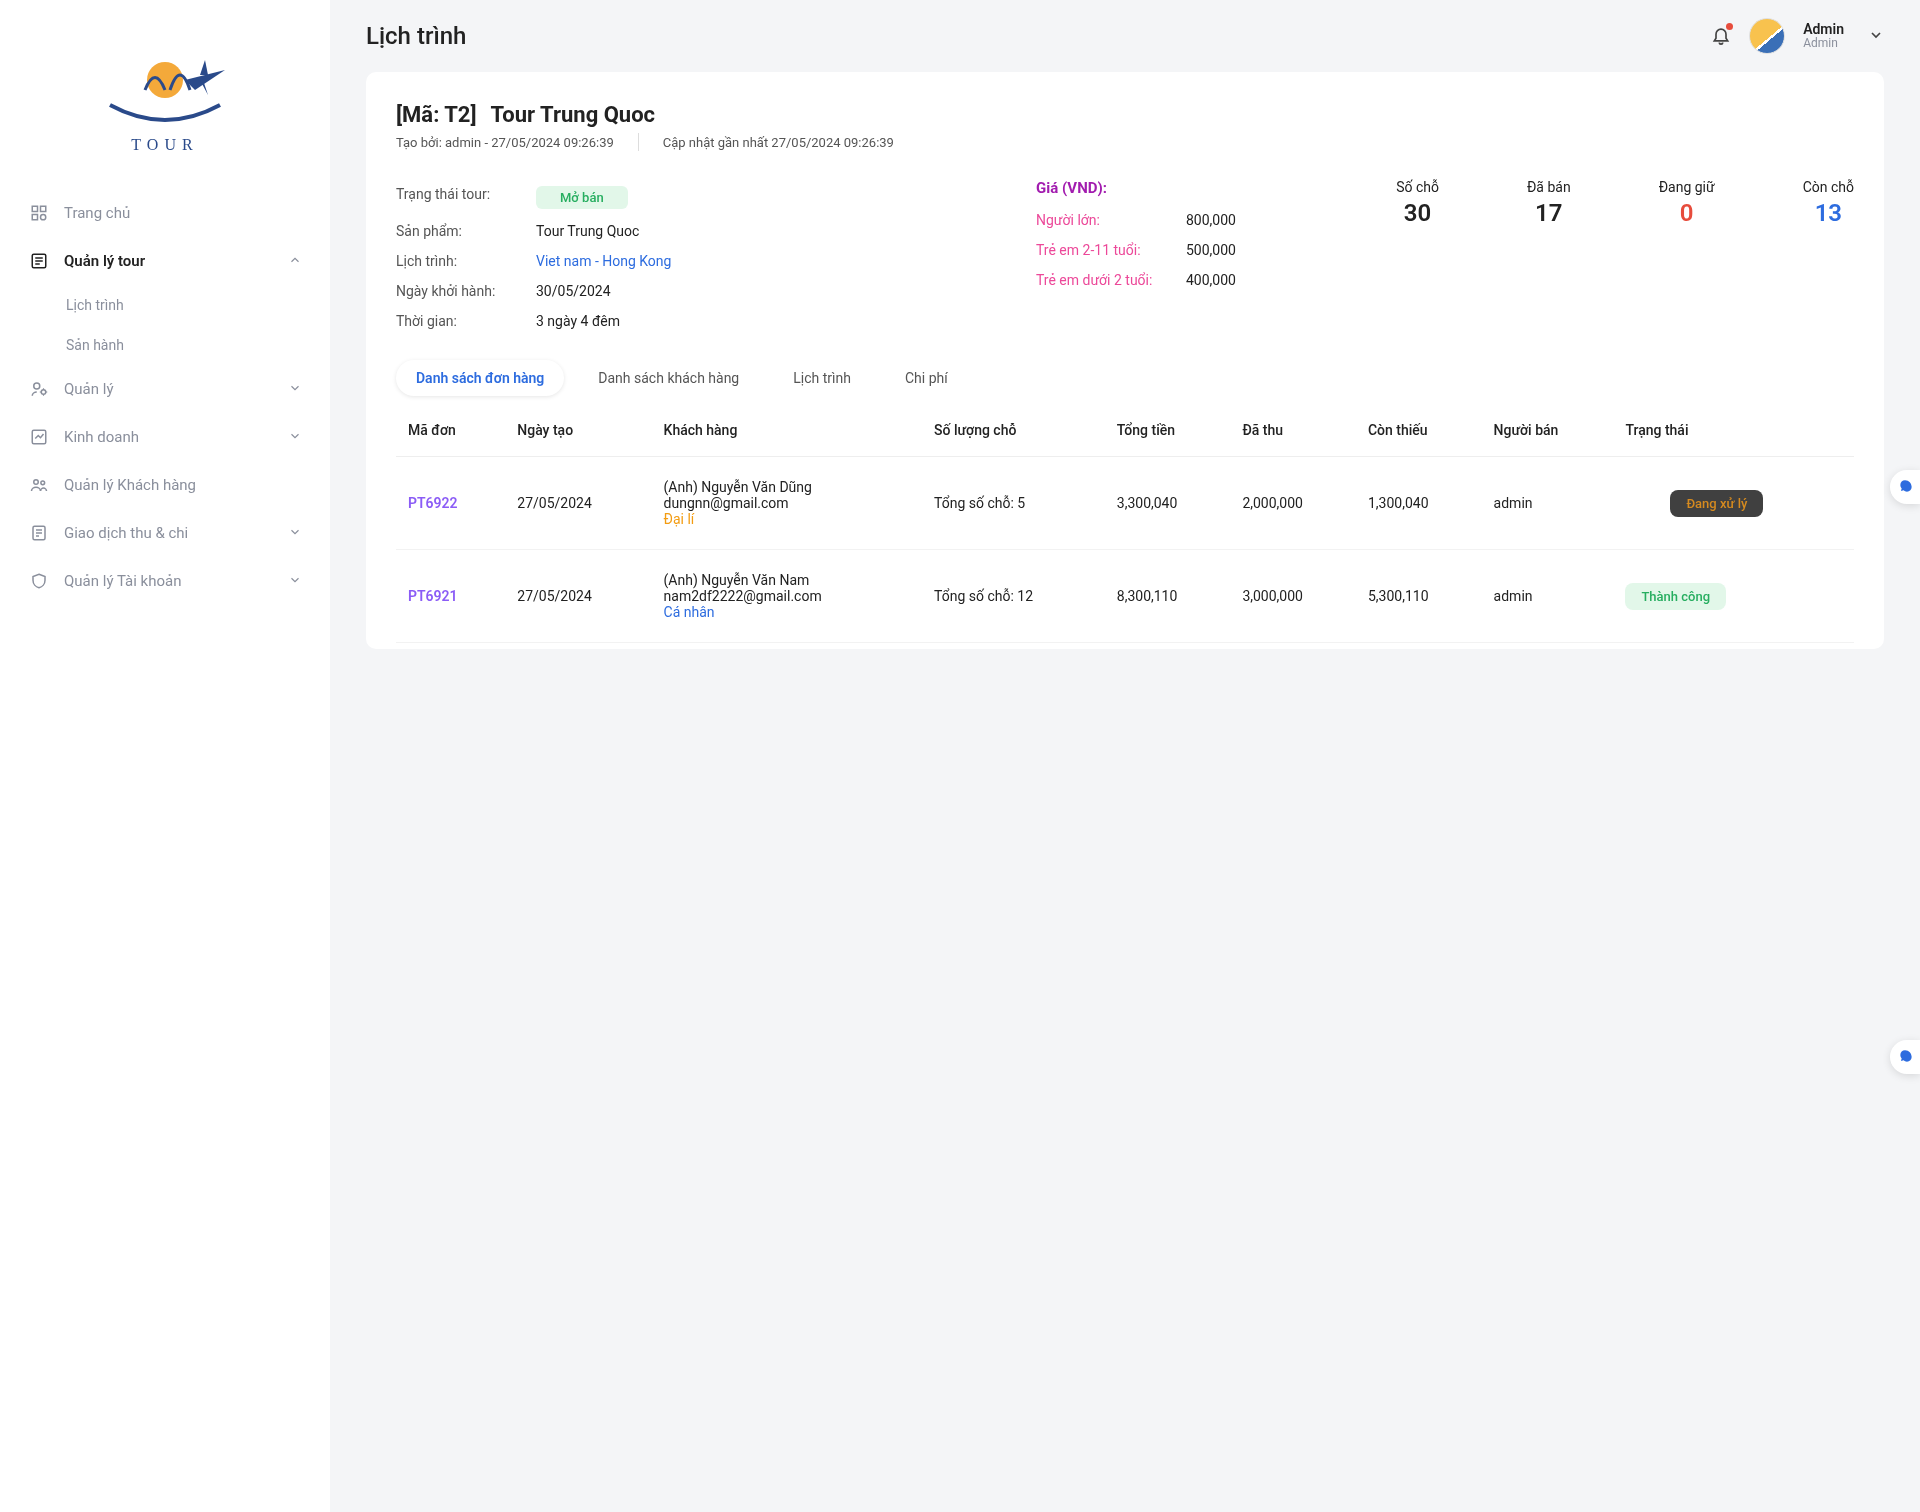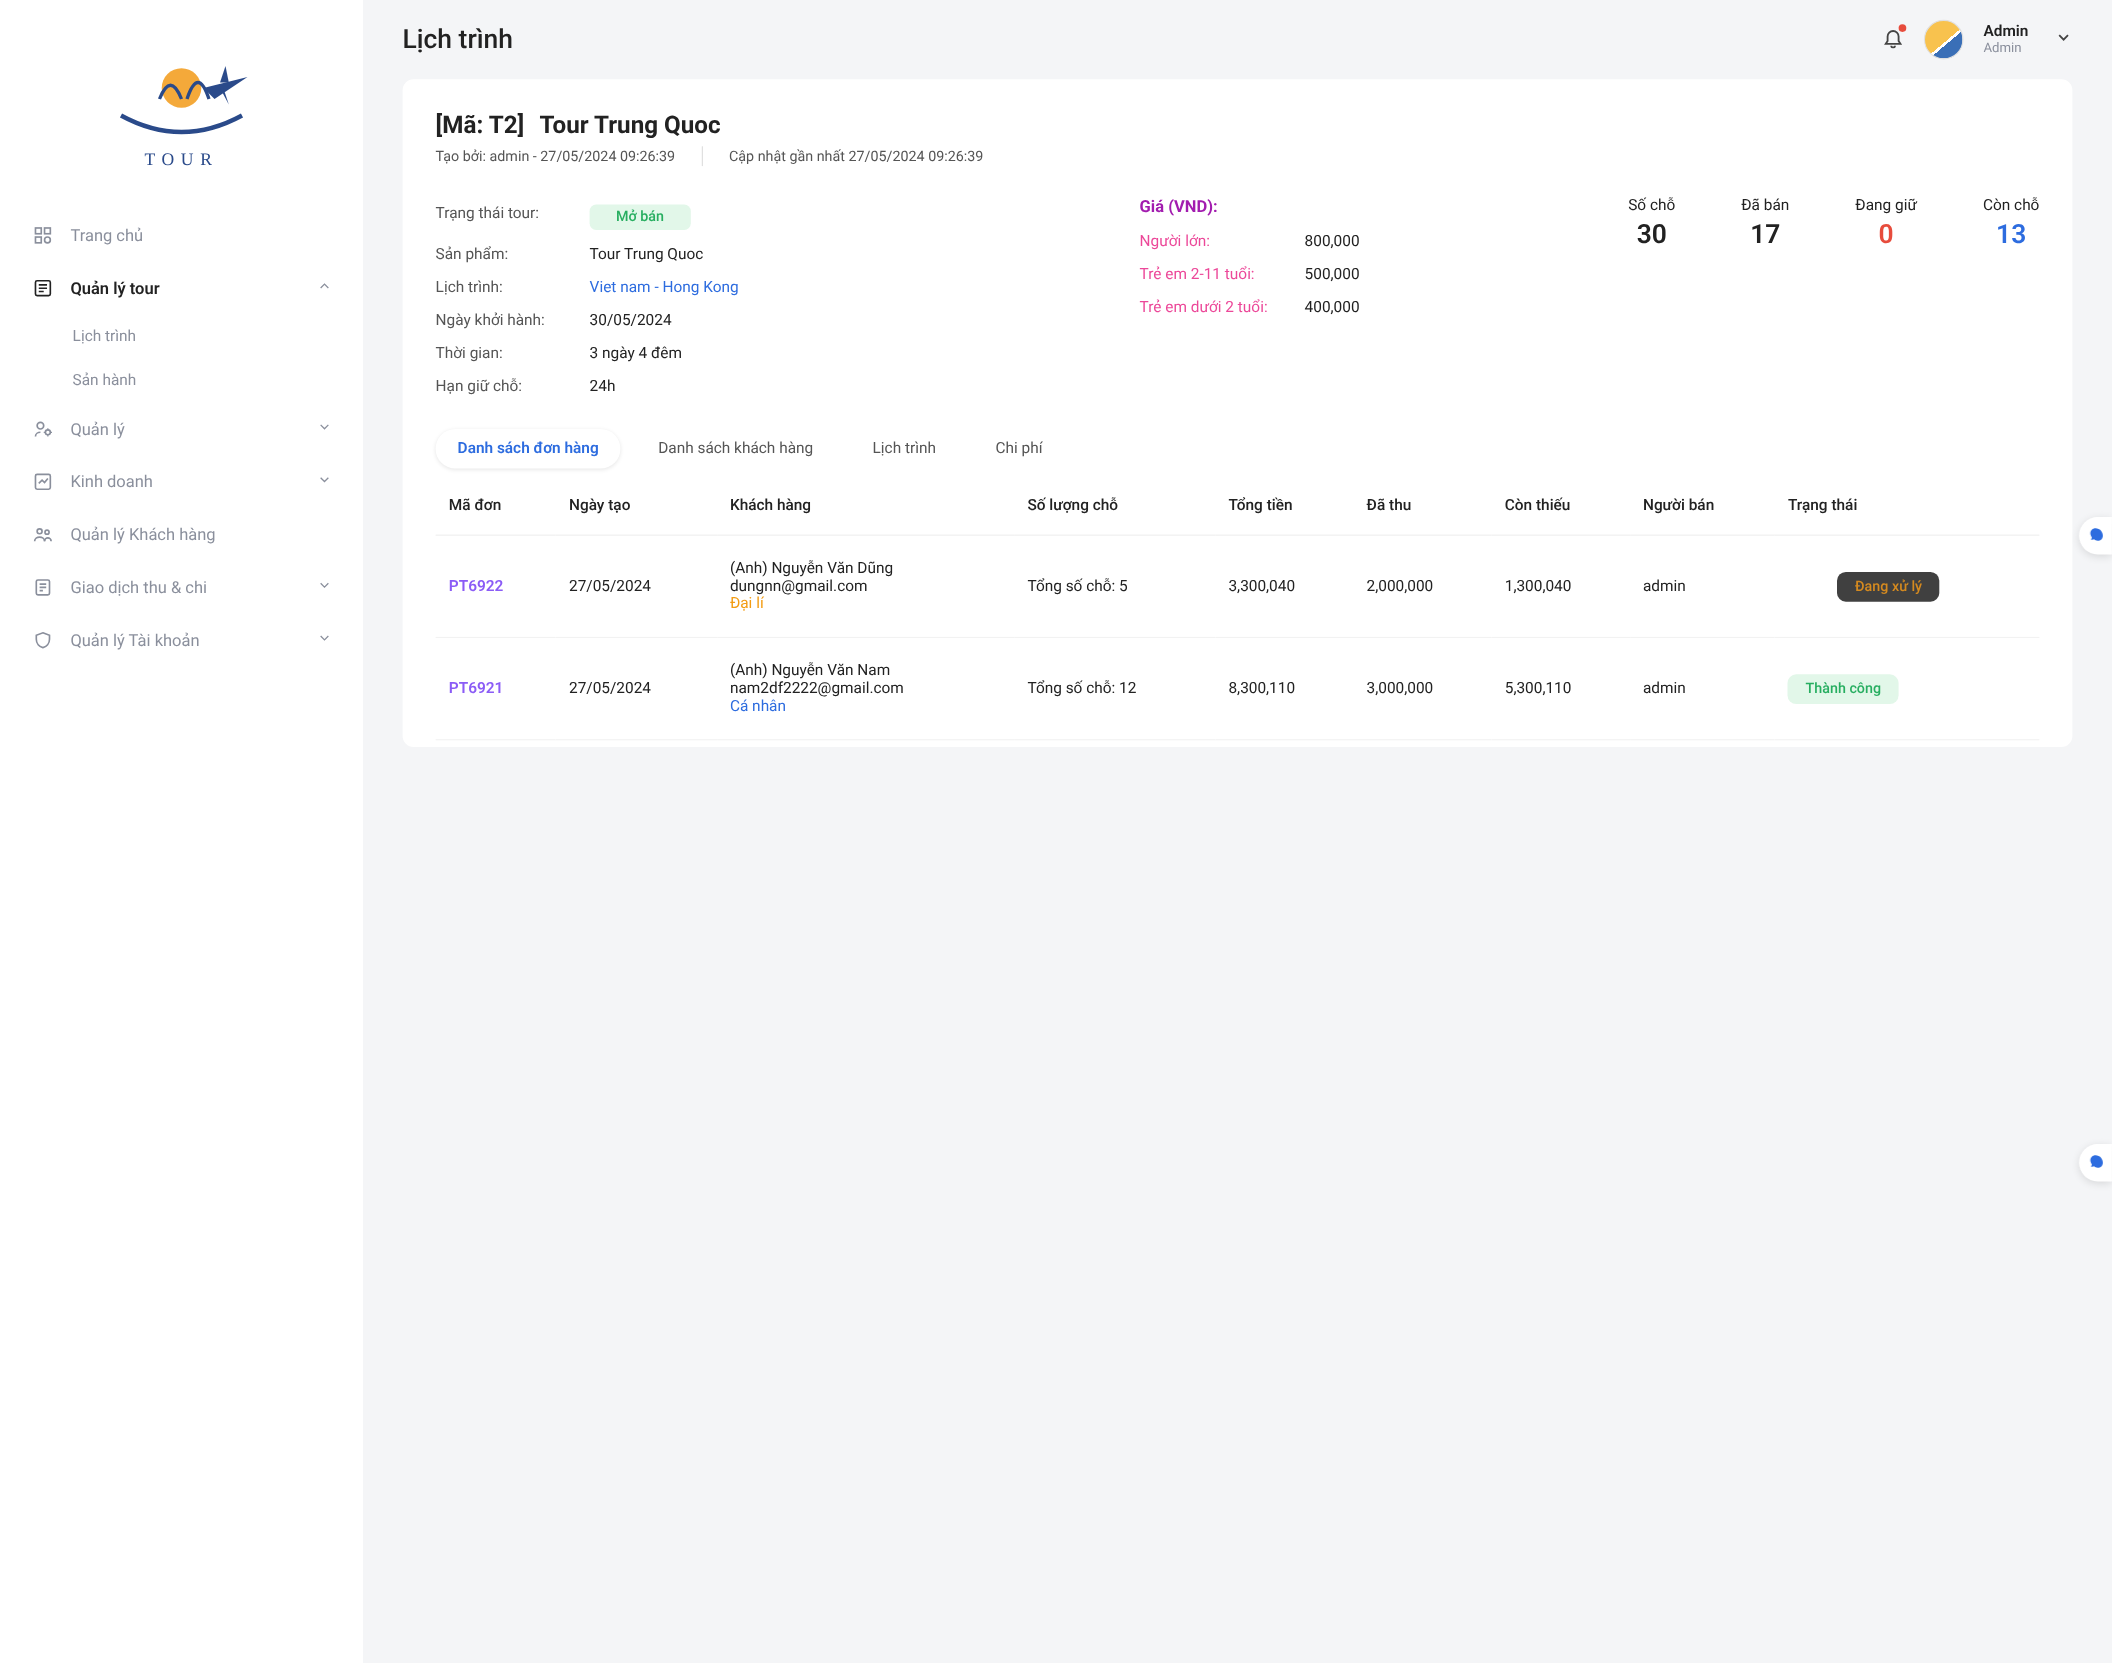--- a/index.html
+++ b/index.html
@@ -106,21 +106,21 @@
   color:#27ae60;
   padding:4px 24px;
   border-radius:6px;
   font-size:13px;
   font-weight:500;
 }
 .price-head { font-weight:700; color:#a21caf; padding-bottom:8px; font-size:15px; }
 .price-row { display:flex; padding:7px 0; font-size:14px; }
 .price-label { width:150px; color:#ec4899; }
 .price-val { color:#222; }
-.stats { margin-left:auto; display:flex; gap:60px; text-align:center; }
+.stats { margin-left:auto; display:flex; gap:88px; text-align:center; }
 .stat-label { font-size:14px; color:#222; margin-bottom:4px; }
 .stat-val { font-size:24px; font-weight:600; }
 .stat-val.black { color:#222; }
 .stat-val.red { color:#e74c3c; }
 .stat-val.blue { color:#2d6cdf; }
 .tabs { display:flex; gap:14px; margin:24px 0 8px; }
 .tab {
   padding:10px 20px;
   border-radius:20px;
   font-size:14px;
@@ -355,24 +355,20 @@
               <span class="info-label">Lịch trình:</span>
               <span class="info-val link">Viet nam - Hong Kong</span>
             </div>
             <div class="info-row">
               <span class="info-label">Ngày khởi hành:</span>
               <span class="info-val">30/05/2024</span>
             </div>
             <div class="info-row">
               <span class="info-label">Thời gian:</span>
               <span class="info-val">3 ngày 4 đêm</span>
-            </div>
-            <div class="info-row">
-              <span class="info-label">Hạn giữ chỗ:</span>
-              <span class="info-val">24h</span>
             </div>
           </div>
 
           <div class="info-col second">
             <div class="price-head">Giá (VND):</div>
             <div class="price-row">
               <span class="price-label">Người lớn:</span>
               <span class="price-val">800,000</span>
             </div>
             <div class="price-row">

